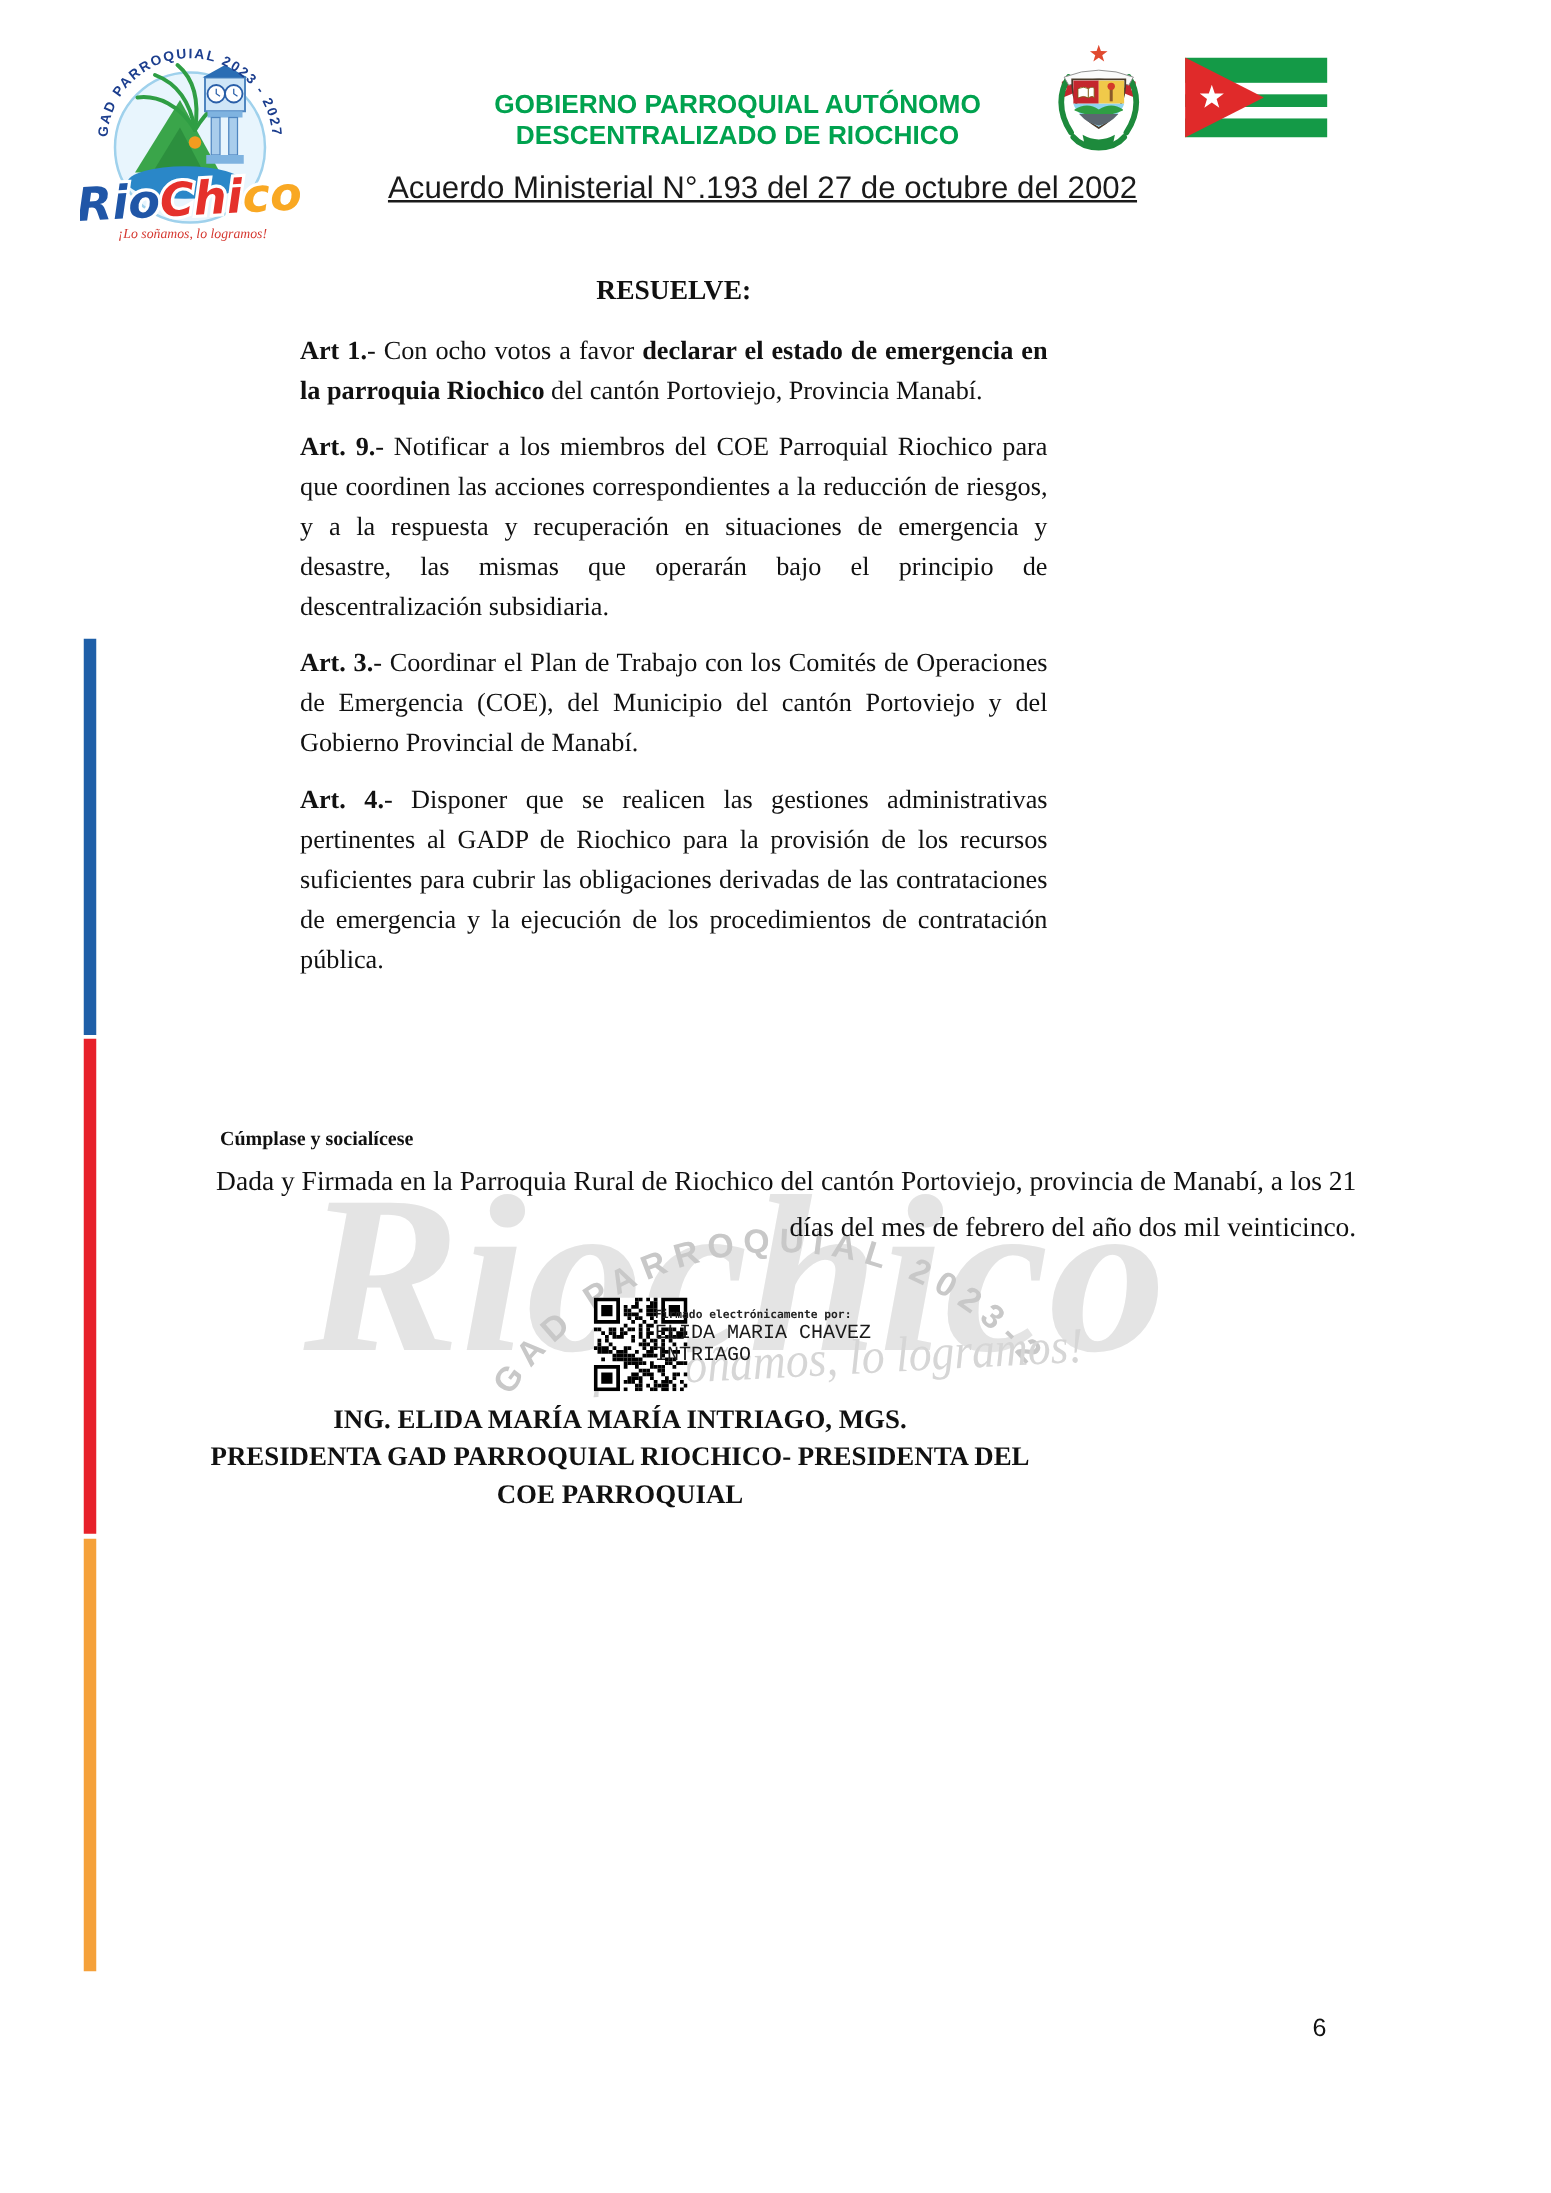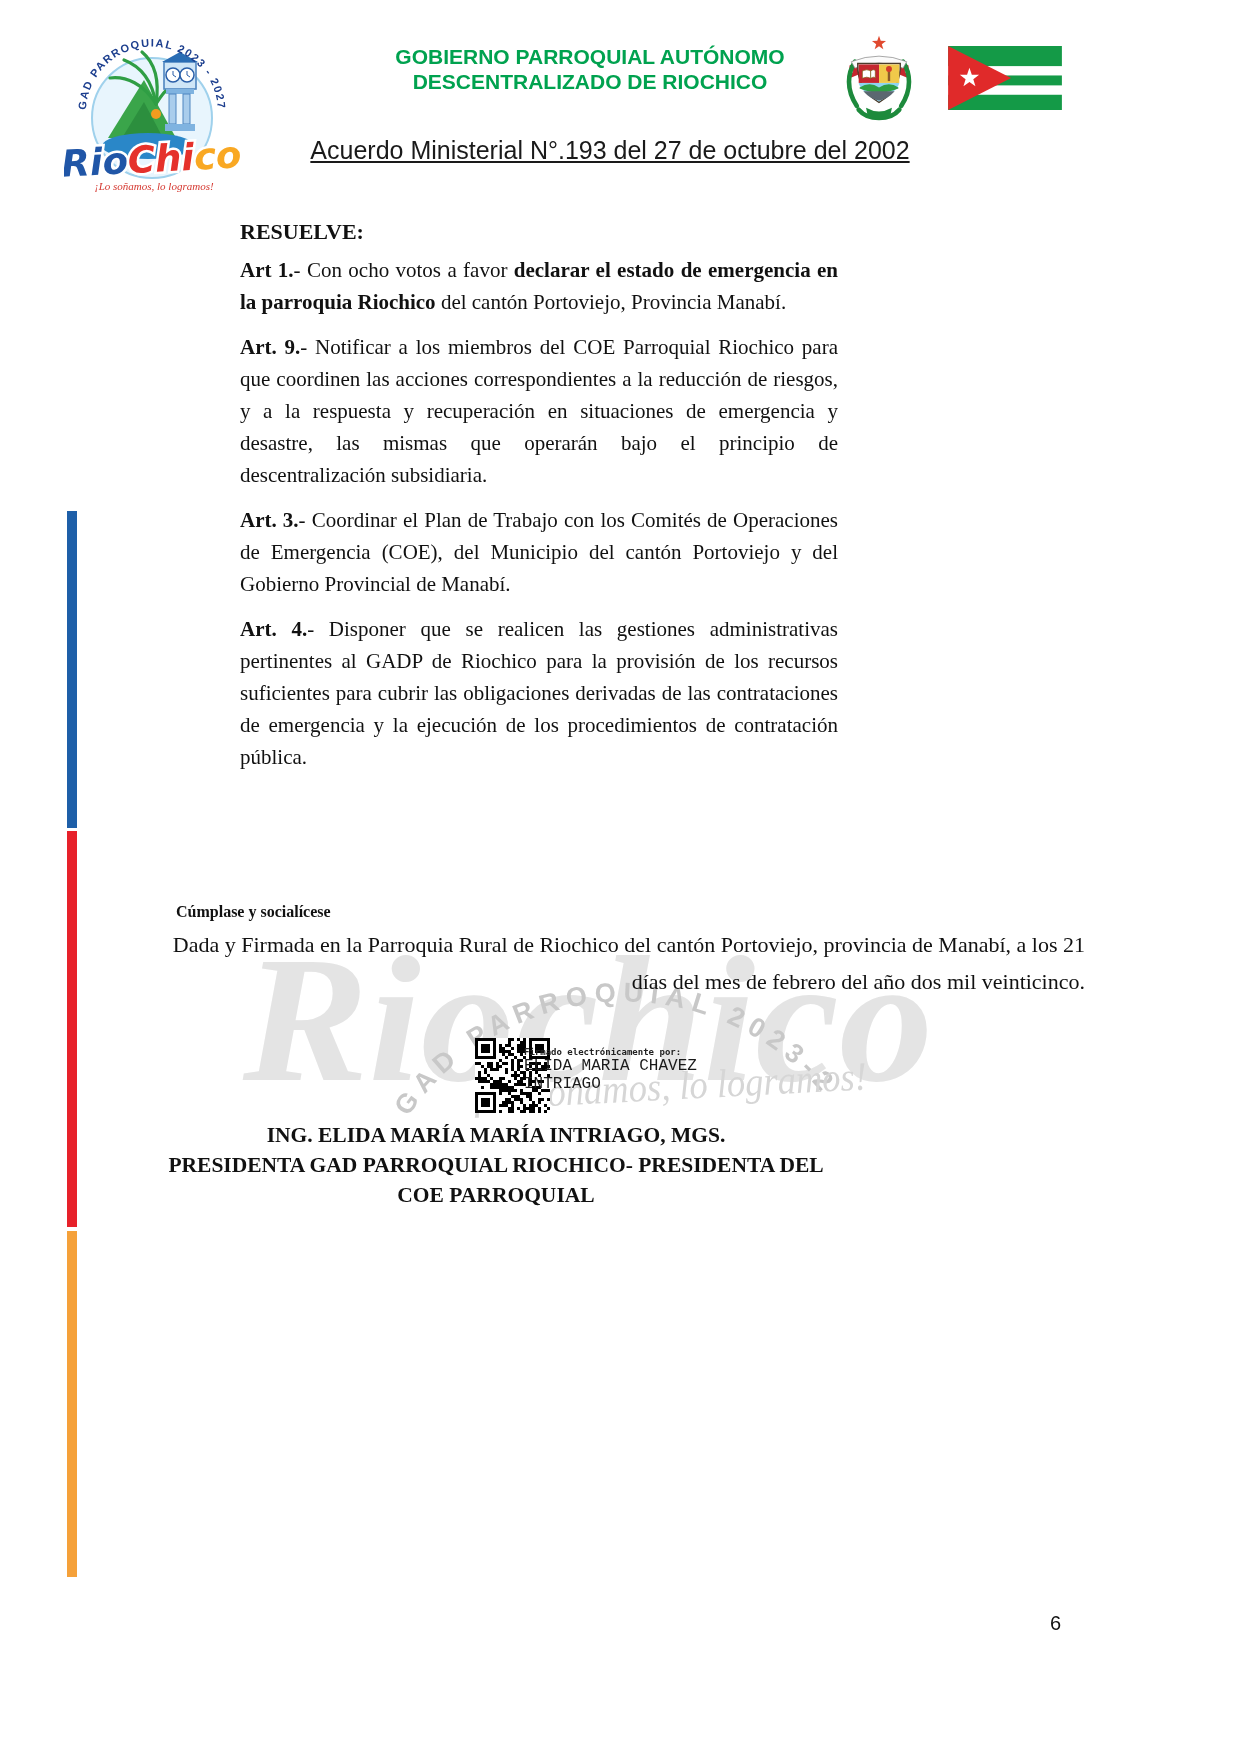--- a/index.html
+++ b/index.html
@@ -1,35 +1,35 @@
 <!DOCTYPE html>
 <html><head>
 <meta charset="utf-8">
 <style>
   html,body{margin:0;padding:0;background:#ffffff;}
   .page{position:relative;width:1241px;height:1754px;background:#ffffff;overflow:hidden;
         font-family:"Liberation Serif",serif;color:#111;}
   .abs{position:absolute;}
 
   
-  .org-title{left:300px;top:44px;width:580px;text-align:center;
+  .org-title{left:300px;top:71px;width:580px;text-align:center;
              font-family:"Liberation Sans",sans-serif;font-weight:bold;
              font-size:21px;line-height:25px;z-index:2;}
   .acuerdo{left:240px;top:136px;width:740px;text-align:center;
            font-family:"Liberation Sans",sans-serif;font-size:25px;color:#1a1a1a;z-index:2;text-decoration:underline;}
 
   
   .vbar{width:10px;left:67px;z-index:2;}
   .vbar.b{top:511px;height:317px;}
   .vbar.r{top:831px;height:396px;}
   .vbar.o{top:1231px;height:346px;}
 
   
   .articles{left:240px;top:216px;width:598px;font-size:21px;line-height:32px;z-index:2;}
-  .articles h3{margin:0 0 6px 0;font-size:22px;font-weight:bold;}
+  .articles h3{margin:0 0 16px 0;text-align:center;font-size:22px;font-weight:bold;}
   .articles p{margin:0 0 13px 0;text-align:justify;}
   .articles p span.b{font-weight:bold;}
 
   .cumplase{left:176px;top:903px;font-weight:bold;font-size:16px;z-index:2;}
   .dada{left:160px;top:926px;width:925px;font-size:22px;line-height:37px;text-align:right;z-index:2;}
 
   
   .qr{left:475px;top:1038px;width:75px;height:75px;z-index:2;}
   .qr-side{left:524px;top:1047px;z-index:2;}
   .qr-label{font-family:"DejaVu Sans Mono",monospace;font-weight:bold;font-size:9px;color:#222;}

